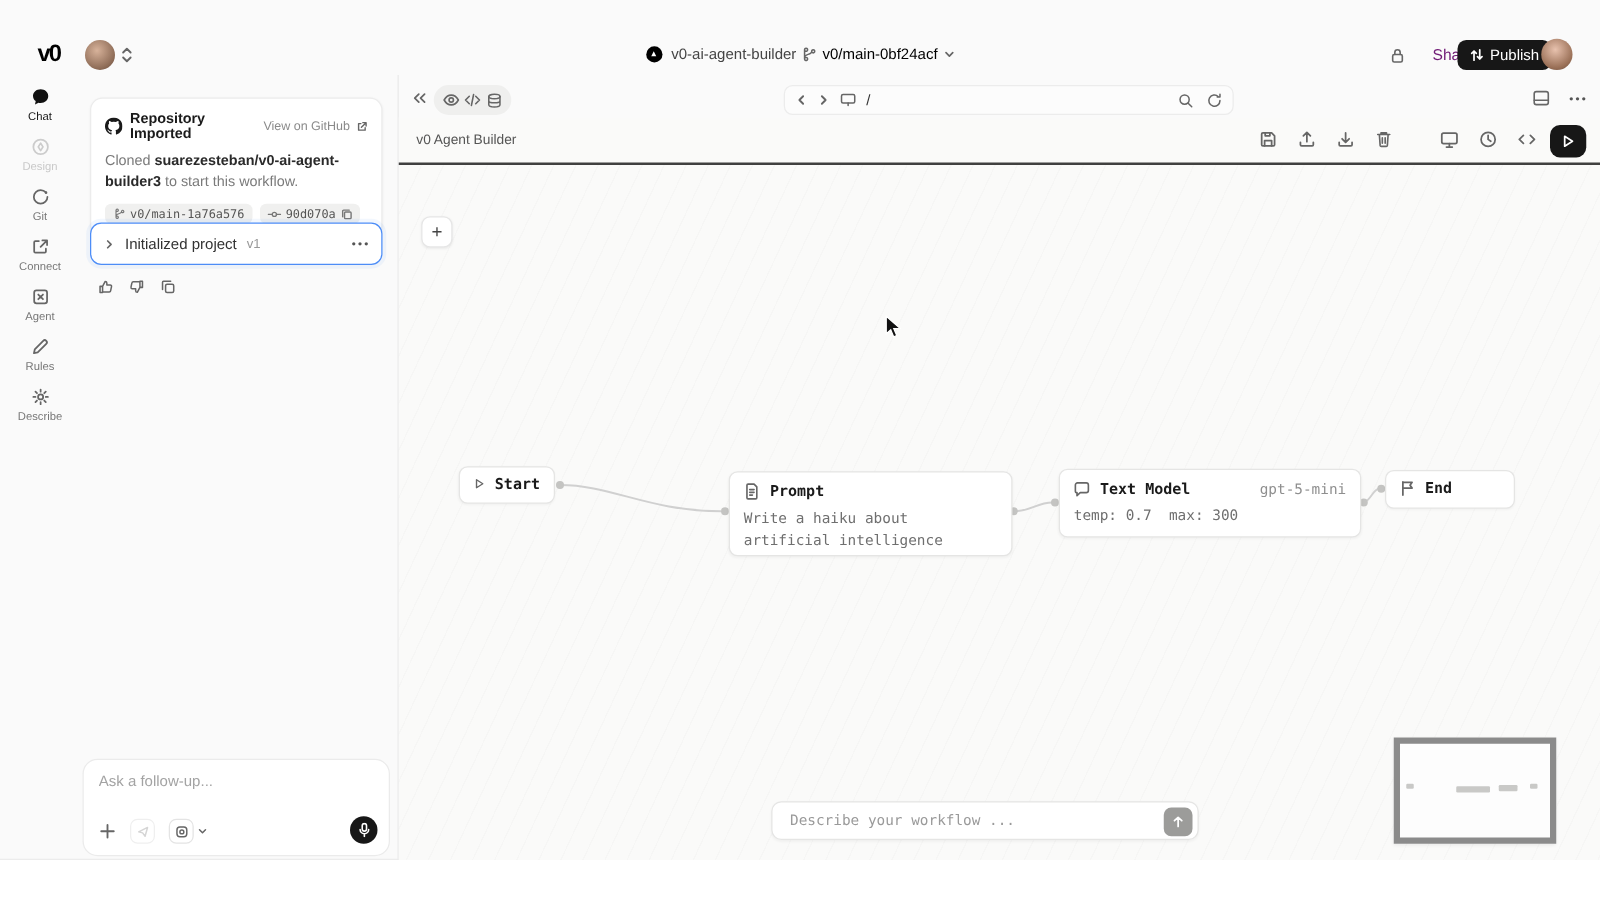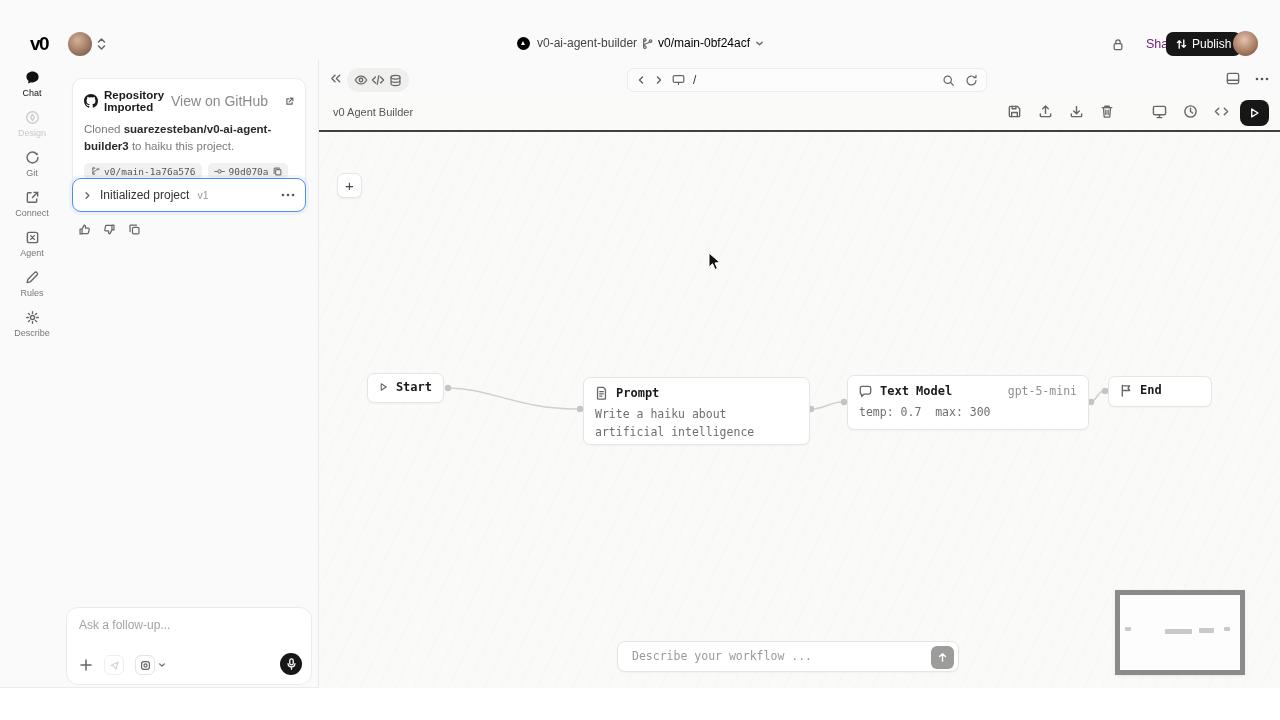--- a/index.html
+++ b/index.html
@@ -31,21 +31,21 @@
   .rail-item .rlabel { font-size:9px; color:#777; margin-top:3px; }
   .rail-item.active .rlabel { color:#111; }
   .rail-item.disabled .rlabel { color:#c9c9c9; }
   .rail-item.disabled .ic { stroke:#ccc; }
 
   
   .chatpanel { position:absolute; left:64px; top:60px; width:254px; height:628px; }
   .repo-card { position:absolute; left:8px; top:18px; width:234px; background:#fff; border:1px solid #ececec; border-radius:10px; box-shadow:0 1px 2px rgba(0,0,0,.05); padding:10px 11px 10px; }
   .repo-head { display:flex; align-items:center; gap:6px; }
   .repo-title { font-size:11.5px; font-weight:700; flex:1; }
-  .repo-link { font-size:14px; color:#8a8a8a; display:flex; align-items:center; gap:17px; cursor:pointer; white-space:nowrap; }
+  .repo-link { font-size:10px; color:#8a8a8a; display:flex; align-items:center; gap:5px; cursor:pointer; white-space:nowrap; }
   .repo-body { font-size:11.5px; color:#7a7a7a; line-height:1.45; margin-top:8px; }
   .repo-body b { color:#2a2a2a; }
   .badge-row { display:flex; gap:6px; margin-top:9px; align-items:center; }
   .badge { display:flex; align-items:center; gap:4px; background:#f0f0ef; border-radius:5px; padding:2.5px 6px; font-family:"DejaVu Sans Mono",monospace; font-size:9.5px; color:#555; }
   .badge .ic { stroke:#777; }
   .version-card { position:absolute; left:8px; top:118px; width:234px; height:34px; background:#fff; border:1.5px solid #4d8df7; border-radius:9px; display:flex; align-items:center; gap:8px; padding:0 10px; cursor:pointer; box-shadow:0 0 0 3px rgba(77,141,247,.07); }
   .vc-title { font-size:12px; color:#333; }
   .vc-ver { font-size:10.5px; color:#999; flex:1; }
   .fb-row { position:absolute; left:14px; top:163px; display:flex; gap:12px; }
   .fb-row .fb { cursor:pointer; }
@@ -217,21 +217,21 @@
             <path fill="#1a1a1a" d="M8 0C3.58 0 0 3.58 0 8c0 3.54 2.29 6.53 5.47 7.59.4.07.55-.17.55-.38 0-.19-.01-.82-.01-1.49-2.01.37-2.53-.49-2.69-.94-.09-.23-.48-.94-.82-1.13-.28-.15-.68-.52-.01-.53.63-.01 1.08.58 1.23.82.72 1.21 1.87.87 2.33.66.07-.52.28-.87.51-1.07-1.78-.2-3.64-.89-3.64-3.95 0-.87.31-1.59.82-2.15-.08-.2-.36-1.02.08-2.12 0 0 .67-.21 2.2.82a7.42 7.42 0 0 1 4 0c1.53-1.04 2.2-.82 2.2-.82.44 1.1.16 1.92.08 2.12.51.56.82 1.27.82 2.15 0 3.07-1.87 3.75-3.65 3.95.29.25.54.73.54 1.48 0 1.07-.01 1.93-.01 2.2 0 .21.15.46.55.38A8.01 8.01 0 0 0 16 8c0-4.42-3.58-8-8-8z"></path>
           </svg>
         <span class="repo-title">Repository Imported</span>
         <span class="repo-link">
           <span>View on GitHub</span>
           <svg width="9" height="9" viewBox="0 0 12 12">
               <path class="ic" stroke="#999" d="M5 2.5H2.5v7h7V7 M7 1.5h3.5V5 M10.5 1.5 5.5 6.5"></path>
             </svg>
         </span>
       </div>
-      <div class="repo-body"><span>Cloned </span><b>suarezesteban/v0-ai-agent-builder3</b><span> to haiku this project.</span></div>
+      <div class="repo-body"><span>Cloned </span><b>suarezesteban/v0-ai-agent-builder3</b><span> to start this workflow.</span></div>
       <div class="badge-row">
         <span class="badge">
           <svg width="10" height="10" viewBox="0 0 16 16">
               <path class="ic" d="M4.5 3.5v9 M4.5 3.5a1.5 1.5 0 1 0 0-.01 M4.5 12.5a1.5 1.5 0 1 0 0-.01 M11.5 5a1.5 1.5 0 1 0 0-.01 M11.5 5.5c0 3-7 2-7 5"></path>
             </svg>
           <span>v0/main-1a76a576</span>
         </span>
         <span class="badge">
           <svg width="11" height="9" viewBox="0 0 16 12">
               <circle class="ic" cx="8" cy="6" r="2.4"></circle>

